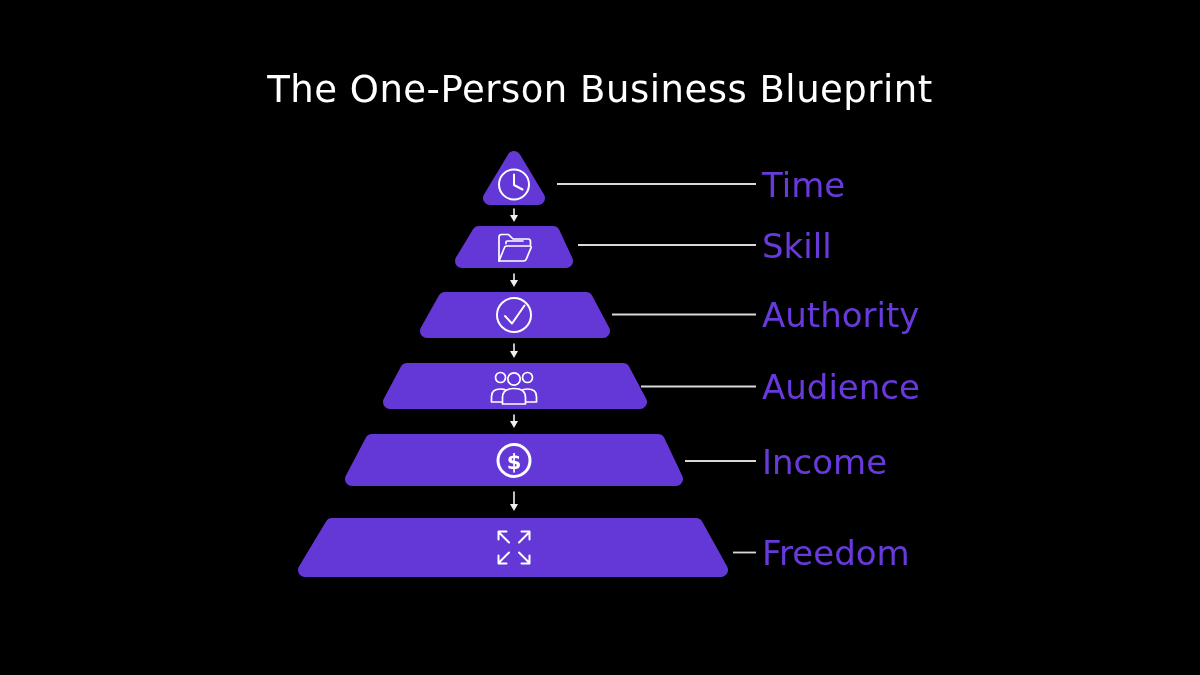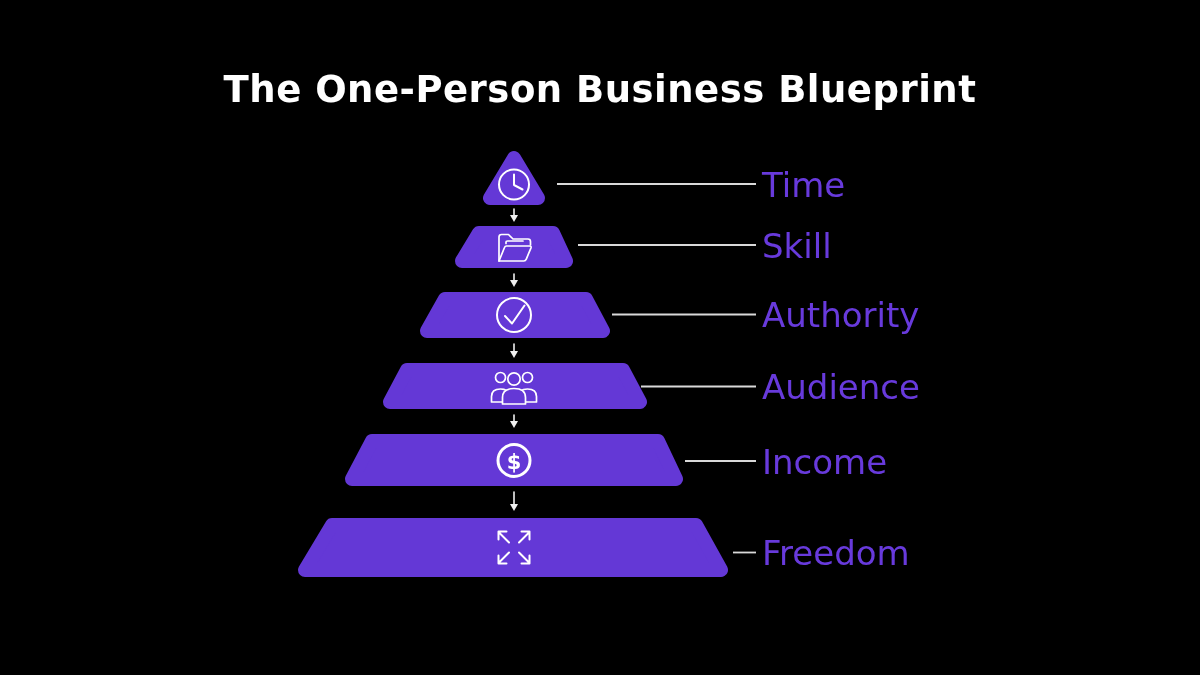--- a/index.html
+++ b/index.html
@@ -11,21 +11,21 @@
     --icon-stroke:#ffffff;
     --title-text:#ffffff;
   }
   *{margin:0;padding:0;box-sizing:border-box;}
   html,body{width:1200px;height:675px;overflow:hidden;}
   body{background:var(--background);font-family:"DejaVu Sans",sans-serif;}
   .canvas{position:relative;width:1200px;height:675px;background:var(--background);}
   .title{
     position:absolute;top:68px;left:0;width:100%;
     text-align:center;color:var(--title-text);
-    font-size:37px;font-weight:700;letter-spacing:.5px;
+    font-size:37px;font-weight:400;letter-spacing:.5px;
   }
   svg.diagram{position:absolute;left:0;top:0;width:1200px;height:675px;display:block;}
   .shape{fill:var(--pyramid);stroke:var(--pyramid);stroke-width:14;stroke-linejoin:round;}
   .icon-stroke{fill:none;stroke:var(--icon-stroke);stroke-width:2;stroke-linecap:round;stroke-linejoin:round;}
   .icon-thin{stroke-width:1.7;}
   .icon-bold{stroke-width:3;}
   .icon-fillbg{fill:var(--pyramid);stroke:var(--icon-stroke);stroke-width:1.7;stroke-linecap:round;stroke-linejoin:round;}
   .leader{stroke:var(--leader-line);stroke-width:1.8;}
   .flow-line{stroke:var(--flow-arrow);stroke-width:1.6;stroke-linecap:round;}
   .flow-head{fill:var(--flow-arrow);}

